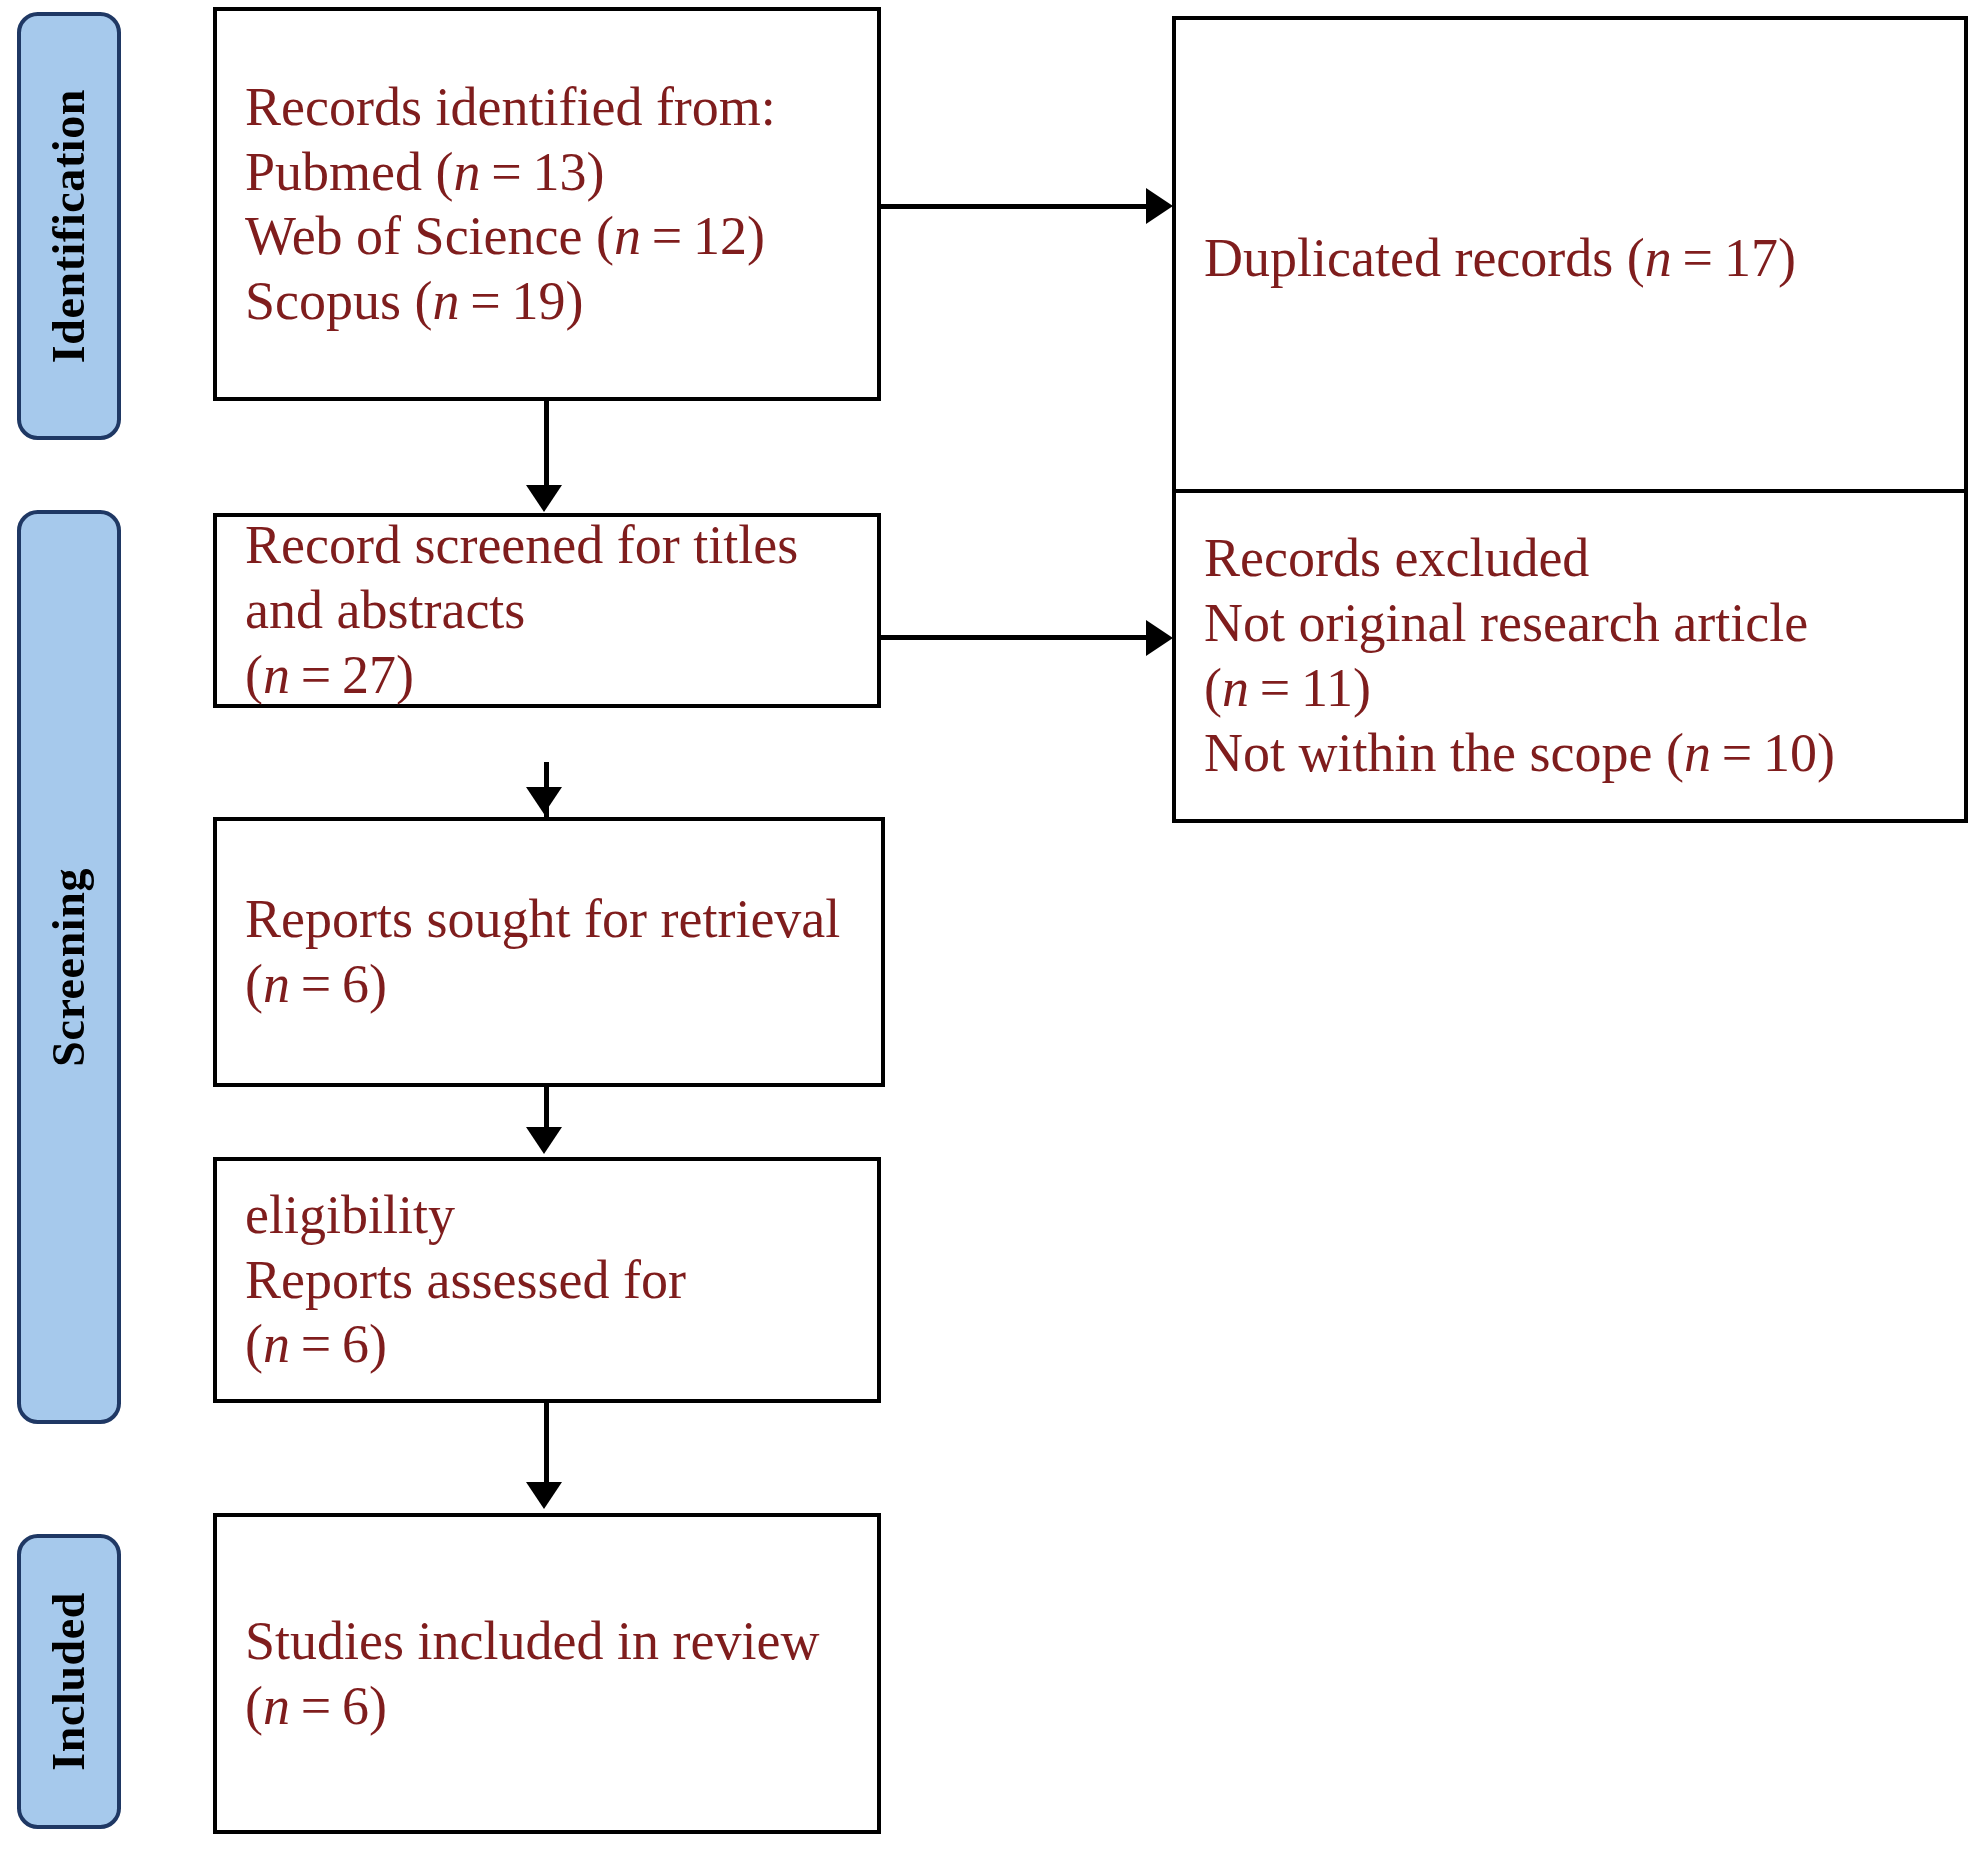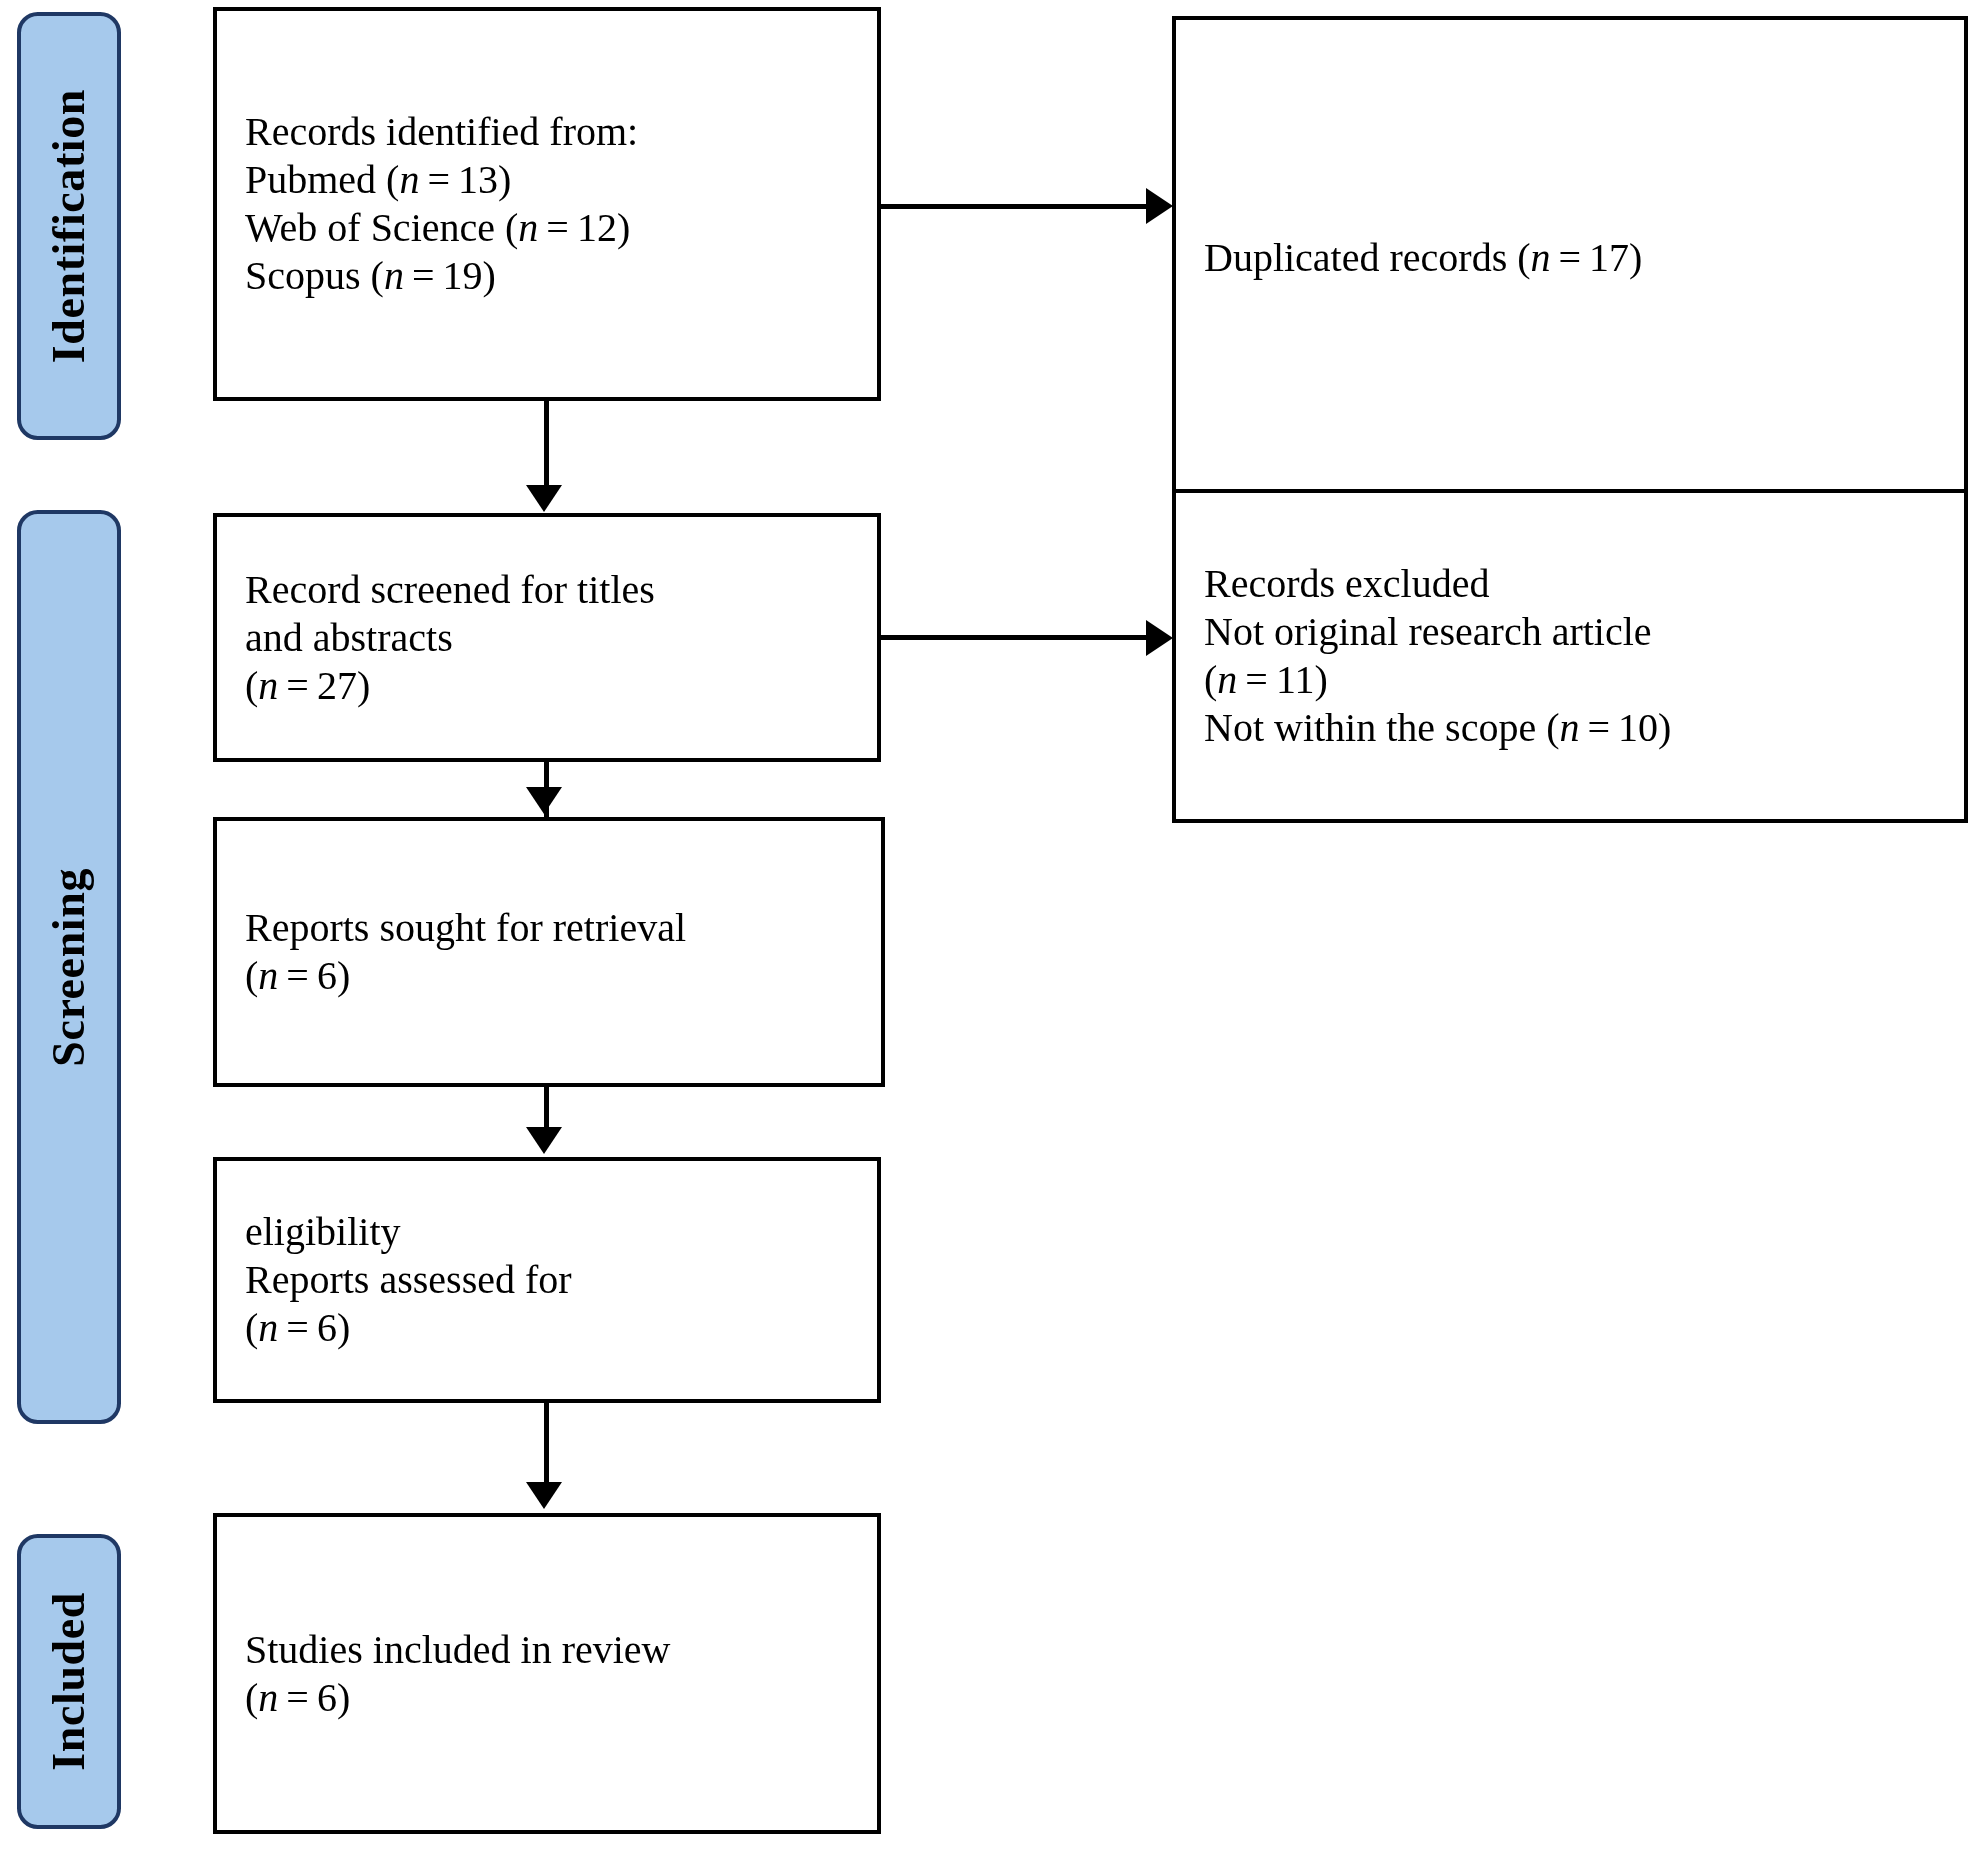--- a/index.html
+++ b/index.html
@@ -45,23 +45,23 @@
     background: #ffffff;
     border: 4.3px solid #000000;
     display: flex;
     align-items: center;
   }
   .pbox-inner {
     padding: 0 0 0 28px;
     width: 100%;
   }
   .pline {
-    font-size: 40px;
+    font-size: 54px;
     line-height: 1.20;
-    color: #000000;
+    color: #7f1d1d;
     white-space: nowrap;
   }
   .pline em { font-style: italic; }
 
   
   .vline {
     position: absolute;
     width: 4.9px;
     background: #000000;
   }
@@ -118,21 +118,21 @@
       <div class="pline">Duplicated records (<em>n</em> = 17)</div>
     </div>
   </div>
 
   <div class="hline" style="left:881px; top:204px; width:265px;"></div>
   <div class="arrow-right" style="left:1146px; top:188px;"></div>
 
   <div class="vline" style="left:544px; top:401px; height:85px;"></div>
   <div class="arrow-down" style="left:526px; top:485px;"></div>
 
-  <div class="pbox" style="left:213px; top:513px; width:668px; height:249px;">
+  <div class="pbox" style="left:213px; top:513px; width:668px; height:195px;">
     <div class="pbox-inner">
       <div class="pline">Record screened for titles</div>
       <div class="pline">and abstracts</div>
       <div class="pline">(<em>n</em> = 27)</div>
     </div>
   </div>
 
   <div class="pbox" style="left:1172px; top:489px; width:796px; height:334px;">
     <div class="pbox-inner">
       <div class="pline">Records excluded</div>

